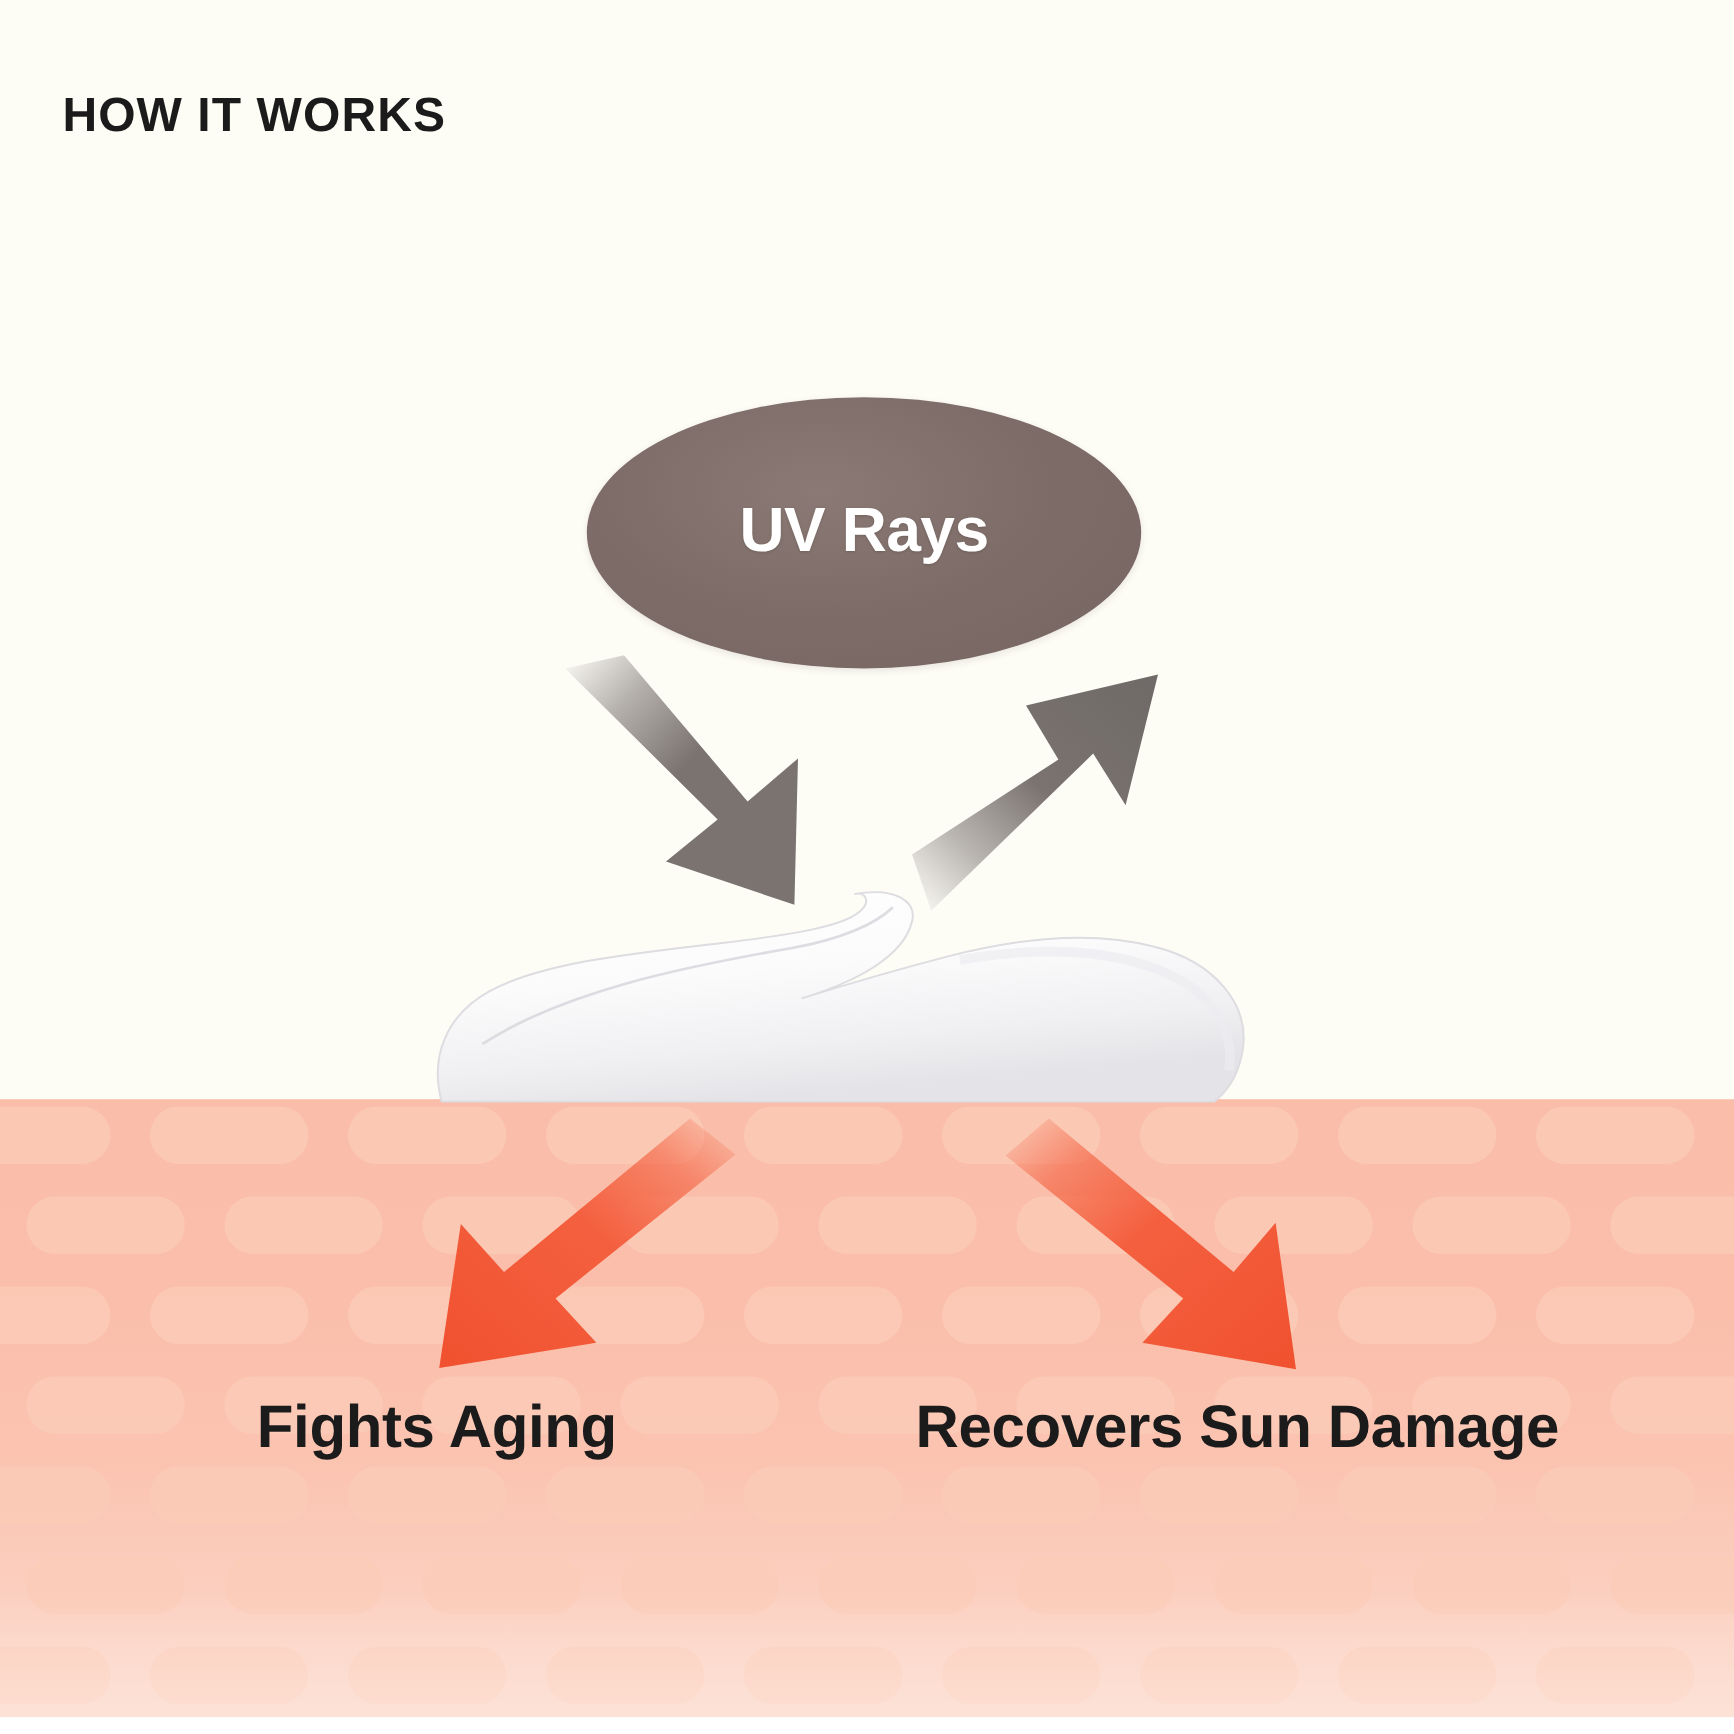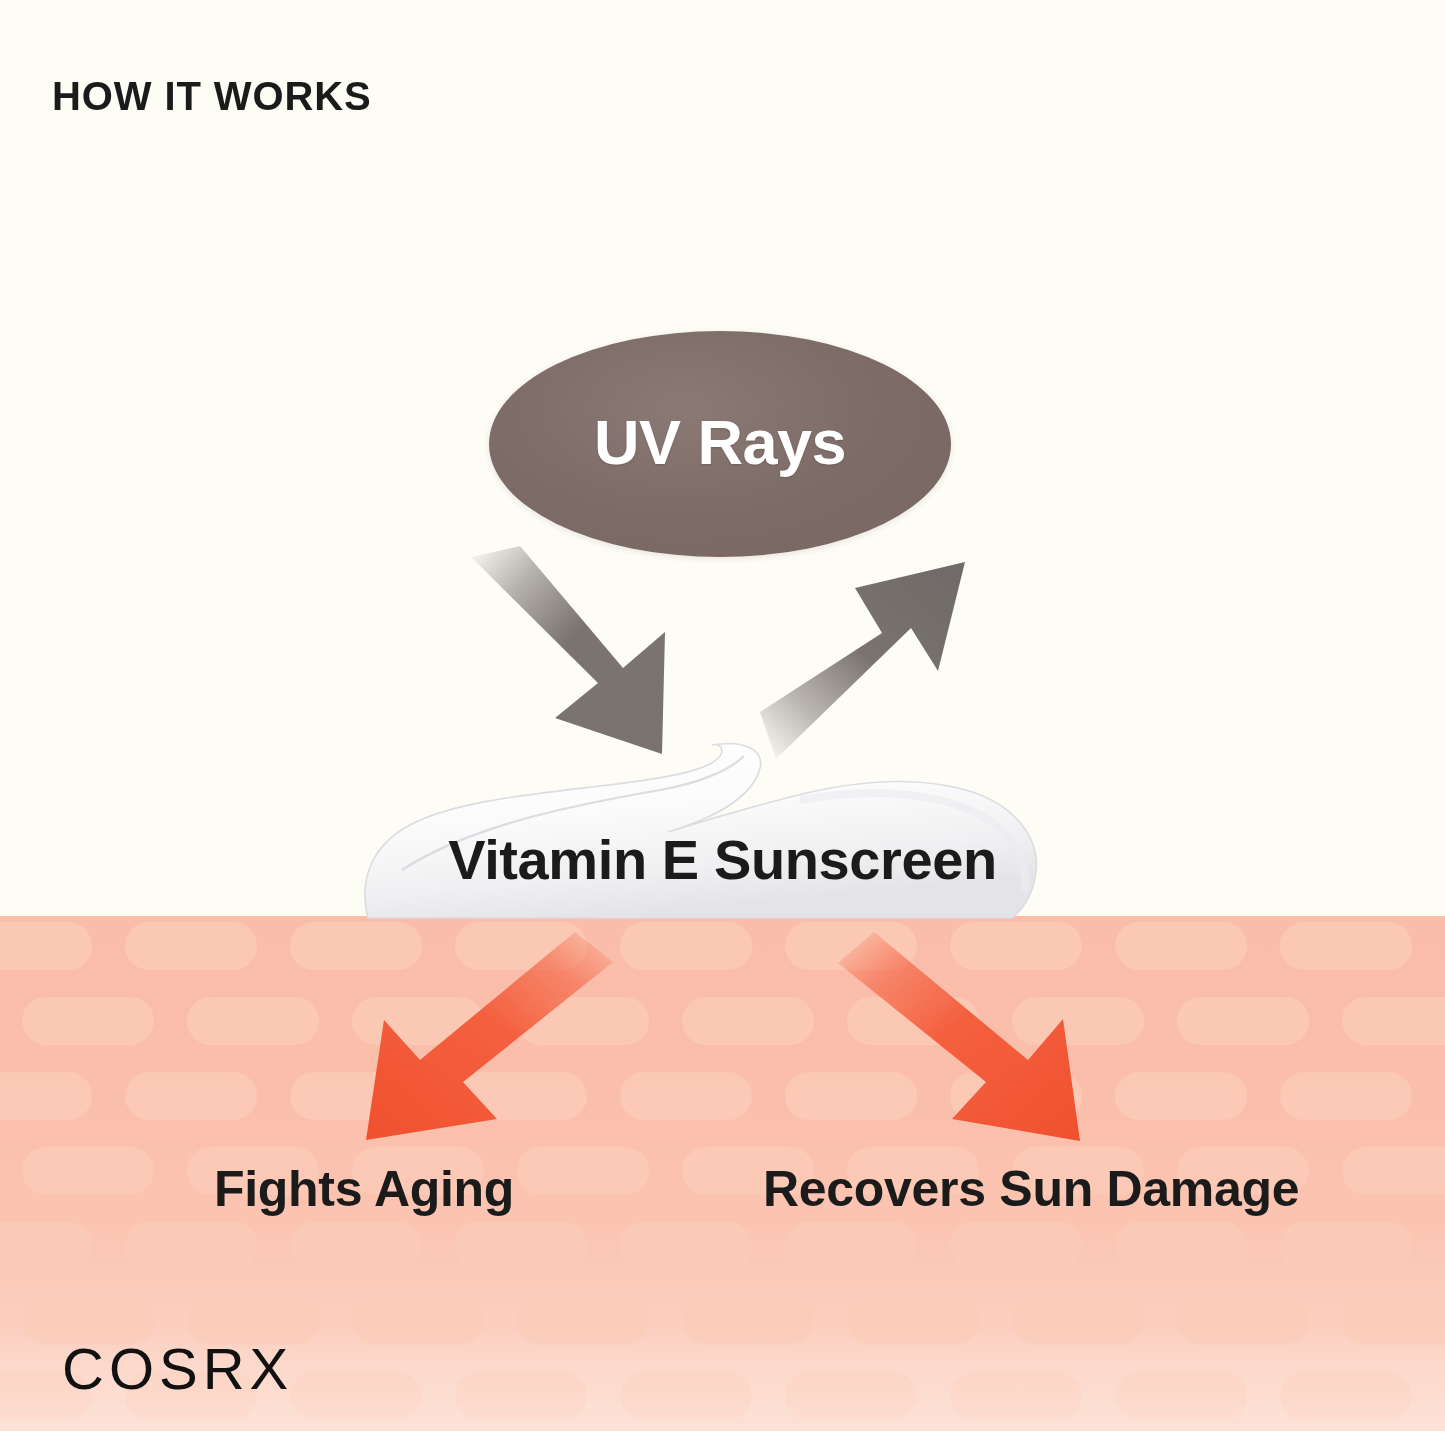--- a/index.html
+++ b/index.html
@@ -60,21 +60,21 @@
     height: 226px;
     border-radius: 50%;
     background: radial-gradient(ellipse at 42% 34%, #8a7974 0%, #7d6c67 48%, #766560 100%);
     box-shadow: 0 2px 6px rgba(80,65,60,0.12);
     display: flex;
     align-items: center;
     justify-content: center;
   }
   .uv-oval-label {
     color: #ffffff;
-    font-size: 63px;
+    font-size: 52px;
     font-weight: 700;
     letter-spacing: -0.5px;
     line-height: 1;
     margin-top: -4px;
     text-shadow: 0 1px 2px rgba(60,48,44,0.25);
     white-space: nowrap;
   }
 
   
   .layer-svg {
@@ -335,21 +335,20 @@
 
     <path d="M 402,870
              C 470,826 568,806 660,790
              C 700,783 730,770 744,756" fill="none" stroke="#d6d6dc" stroke-width="2.2" opacity="0.85"></path>
 
     <path d="M 800,800
              C 880,786 948,793 992,822
              C 1018,840 1028,868 1024,892" fill="none" stroke="#ededf1" stroke-width="8" opacity="0.7"></path>
   </svg>
 
-  <div class="cream-label">Vitamin E Sunscreen</div>
 
   <svg class="layer-svg" viewBox="0 0 1445 1445">
 
     <g>
       <path d="M 575,932
                L 613,962
                L 463,1082
                L 497,1119
                L 366,1140
                L 384,1020
@@ -366,15 +365,14 @@
                L 1063,1019
                L 1028,1060
                Z" fill="url(#orangeR)"></path>
     </g>
   </svg>
 
   <div class="benefit benefit-right">Recovers Sun Damage</div>
 
   <div class="benefit benefit-left">Fights Aging</div>
 
-  <div class="brand">COSRX</div>
 
 </div>
 
 </body></html>

